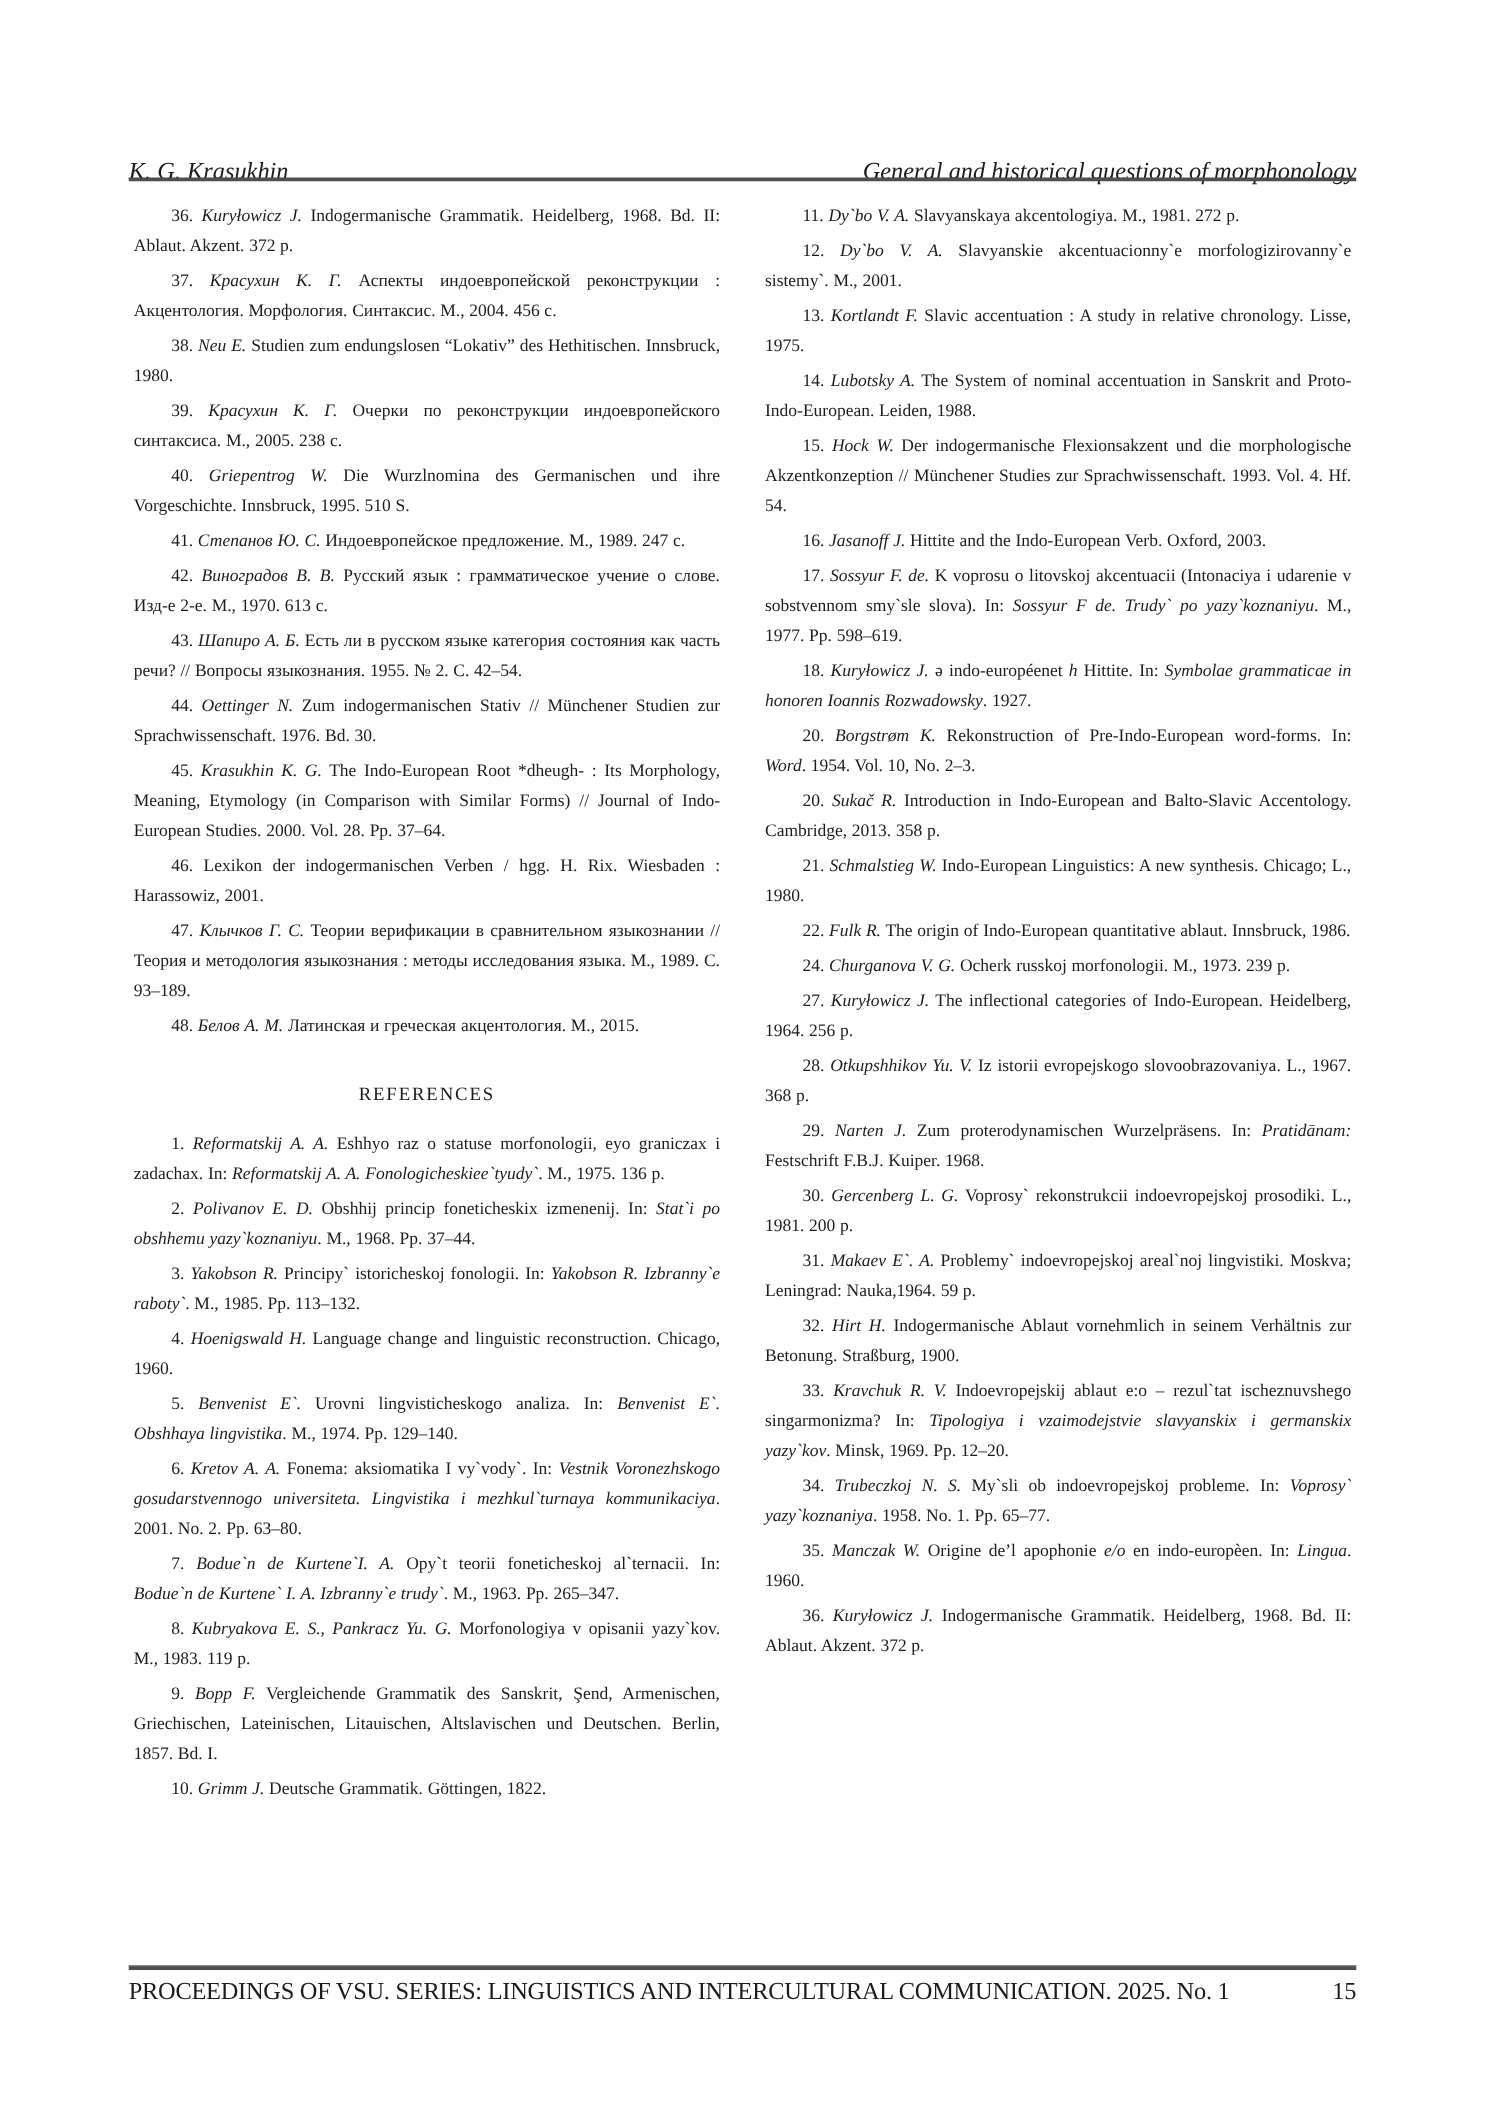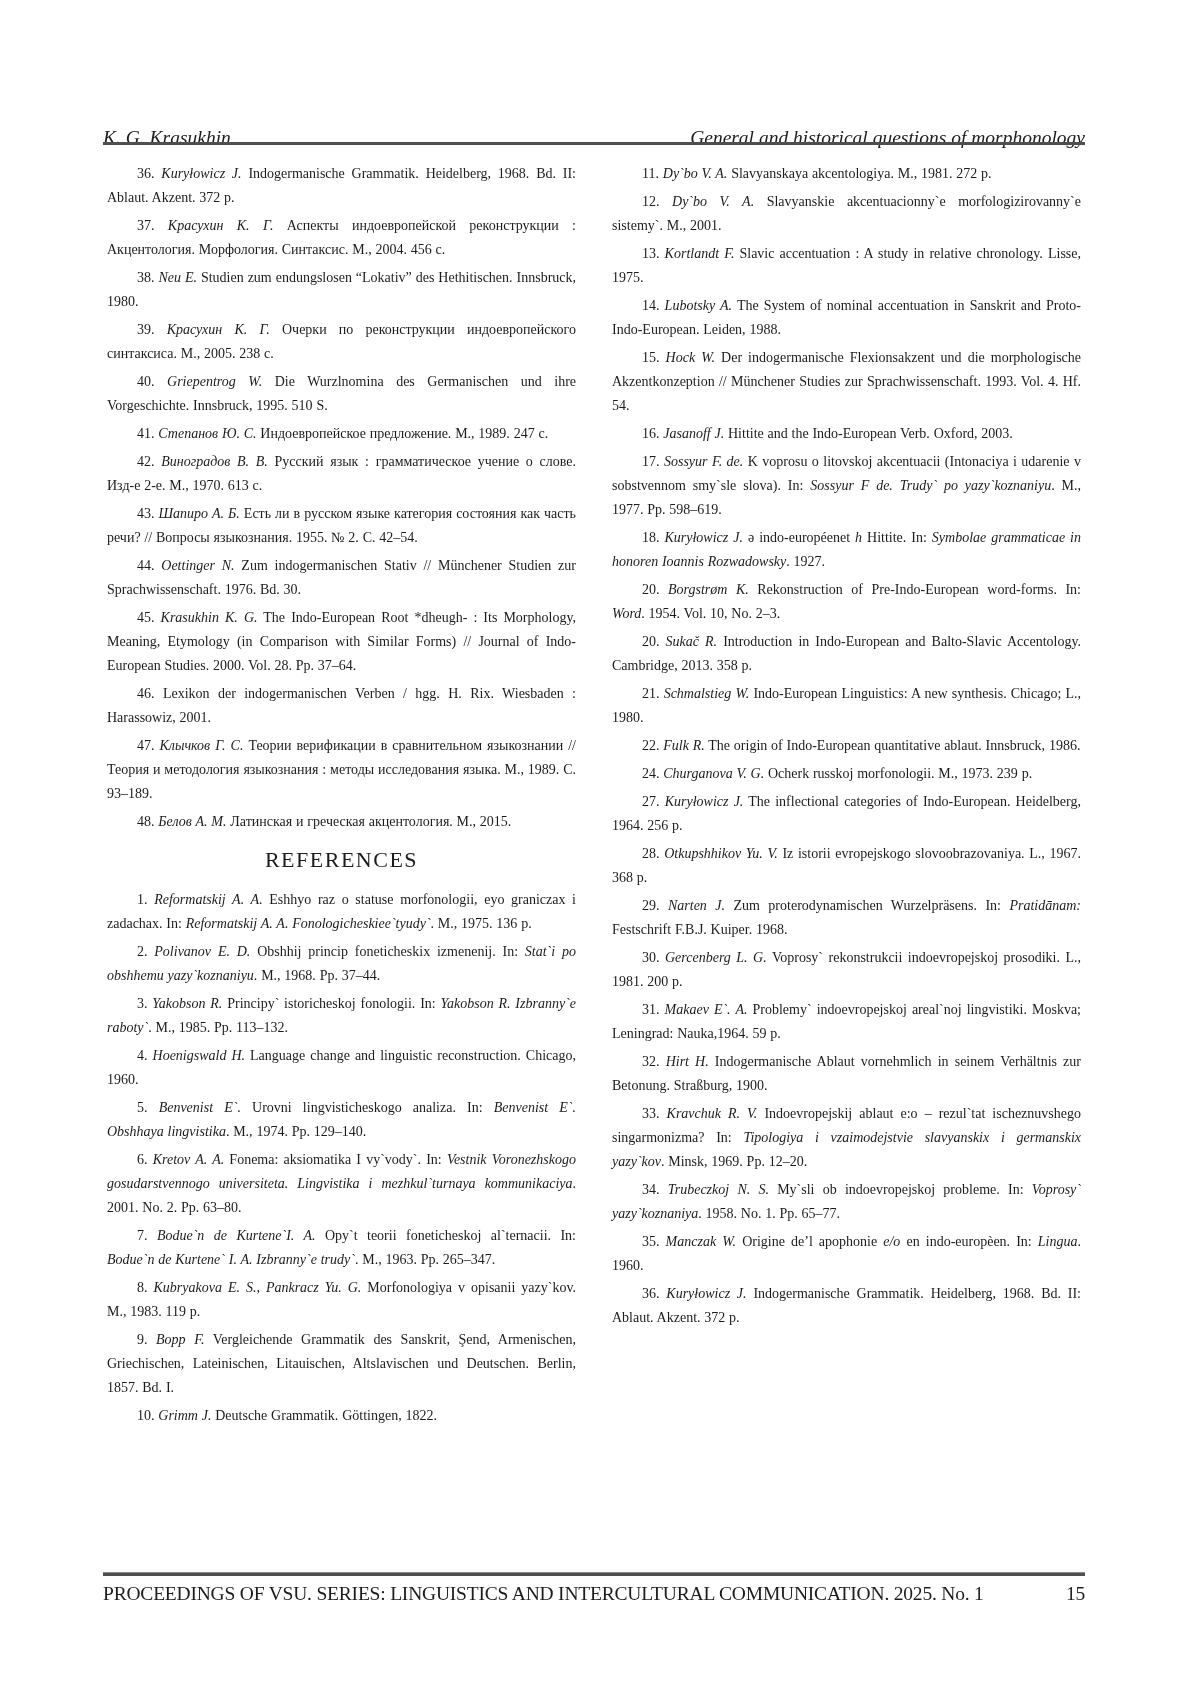--- a/index.html
+++ b/index.html
@@ -11,22 +11,22 @@
   .rule{position:absolute;left:103px;width:982px;background:#4f4f4f;}
   .header-rule{top:142px;height:3px;}
 
   .content{position:absolute;left:103px;top:158px;width:982px;display:flex;gap:28px;}
   .col{width:477px;}
 
   .ref{margin:4px;font-size:14px;line-height:24px;text-align:justify;text-indent:30px;
        word-spacing:0.02em;}
   .it{font-style:italic;}
 
-  .refs-heading{font-size:22px;line-height:24px;text-align:center;letter-spacing:1.5px;
-                margin:14px 0 16px 0;text-indent:0;}
+  .refs-heading{font-size:15px;line-height:24px;text-align:center;letter-spacing:1.5px;
+                margin:30px 0 16px 0;text-indent:0;}
 
   .footer-rule{top:1572px;height:4px;border-top:1px solid #8a8a8a;box-sizing:border-box;}
   .footer-row{position:absolute;left:103px;width:982px;top:1582px;display:flex;justify-content:space-between;
               font-size:19.5px;line-height:24px;letter-spacing:-0.2px;text-align:right;}
   .footer-row .pageno{margin-left:24px;}
 </style>
 </head>
 <body>
 
 <div class="page">

